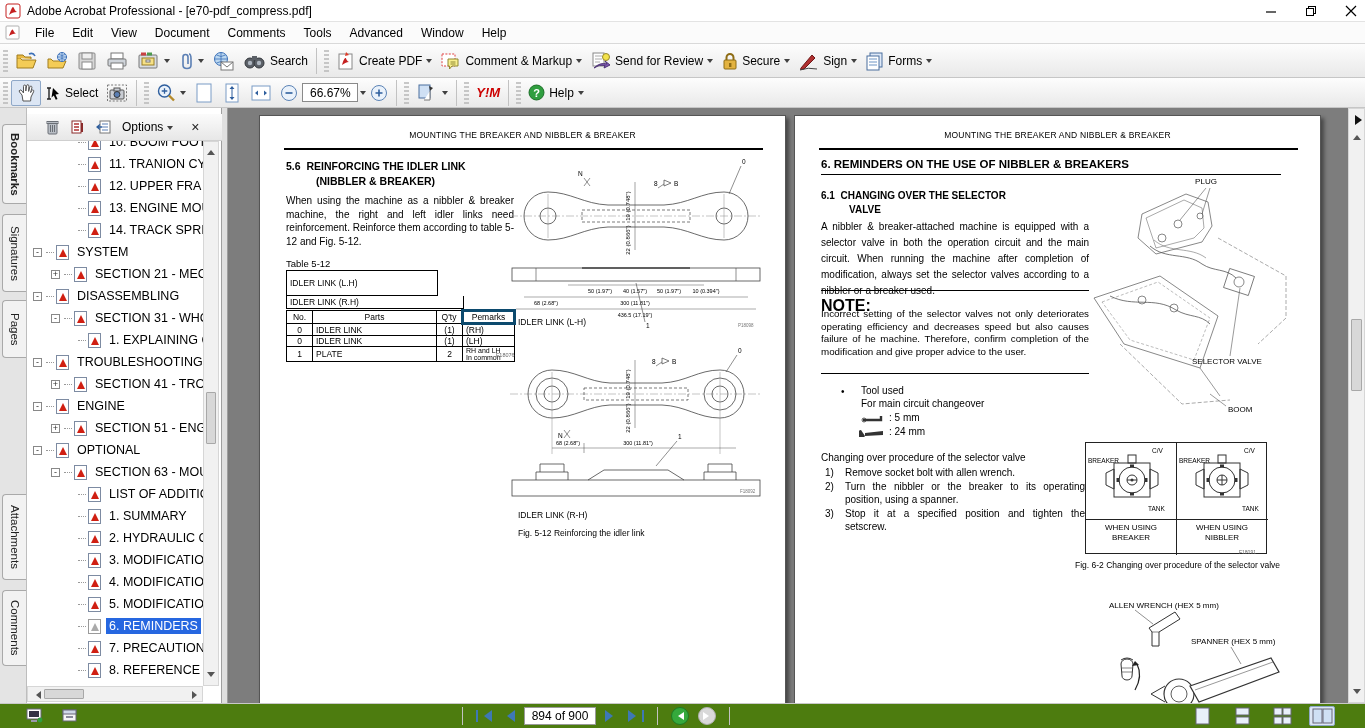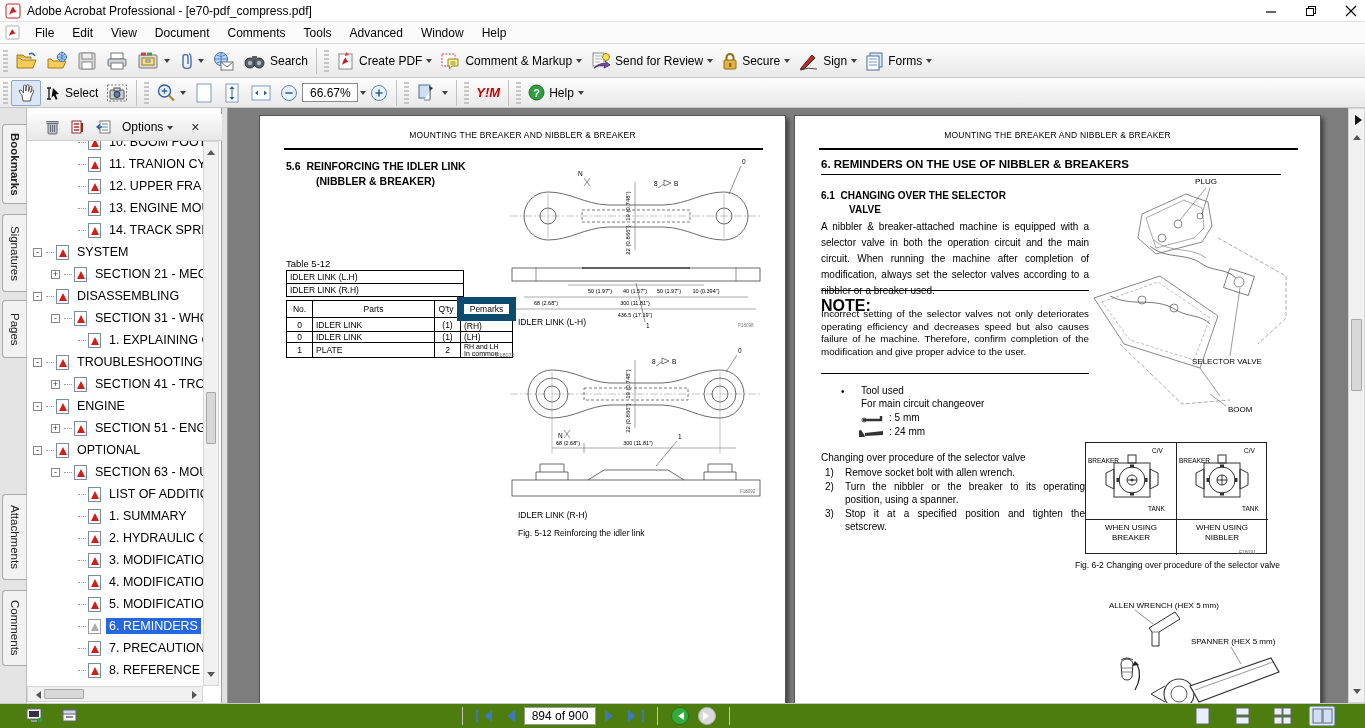--- a/index.html
+++ b/index.html
@@ -638,33 +638,34 @@
     <div class="abs docarea">
 
       <div class="page" style="left:31px;top:7px">
         <div class="pghead">MOUNTING THE BREAKER AND NIBBLER &amp; BREAKER</div>
         <div class="rule" style="left:24px;top:32px;width:479px;height:1.5px"></div>
 
         <div class="abs b" style="left:26px;top:44px;font-size:10.5px">
           <span>5.6</span>&nbsp;&nbsp;<span>REINFORCING THE IDLER LINK</span>
         </div>
         <div class="abs b" style="left:56px;top:59px;font-size:10.5px">(NIBBLER &amp; BREAKER)</div>
+        <div class="abs jt" style="left:26px;top:78px;width:228px;font-size:10px;line-height:13.5px">When using the machine as a nibbler &amp; breaker machine, the right and left idler links need reinforcement. Reinforce them according to table 5-12 and Fig. 5-12.</div>
 
         <div class="abs" style="left:26px;top:142px;font-size:9.5px">Table 5-12</div>
 
         <div class="abs" style="left:26px;top:154px;width:230px;font-size:8.5px">
-          <div style="border:1px solid #000;width:178px;padding:1px 3px">IDLER LINK (L.H)</div>
+          <div style="border:1px solid #000;width:152px;padding:7px 3px">IDLER LINK (L.H)</div>
           <div style="border:1px solid #000;border-top:none;width:178px;padding:1px 3px">IDLER LINK (R.H)</div>
           <table style="border-collapse:collapse;width:230px;font-size:8.5px">
             <thead>
                 <tr>
               <th style="border:1px solid #000;width:26px;font-weight:normal">No.</th>
               <th style="border:1px solid #000;font-weight:normal">Parts</th>
               <th style="border:1px solid #000;width:26px;font-weight:normal">Q'ty</th>
-              <th style="border:7px solid #0c4a6e;width:52px;font-weight:normal">Pemarks</th>
+              <th style="border:3px solid #0c4a6e;width:52px;font-weight:normal">Pemarks</th>
             </tr>
               </thead>
             <tbody id="parts-table-body">
                 <tr>
                   <td style="border: 1px solid rgb(0, 0, 0); padding: 0px 3px; white-space: pre-line; text-align: center;">0</td>
                   <td style="border: 1px solid rgb(0, 0, 0); padding: 0px 3px; white-space: pre-line;">IDLER LINK</td>
                   <td style="border: 1px solid rgb(0, 0, 0); padding: 0px 3px; white-space: pre-line; text-align: center;">(1)</td>
                   <td style="border: 1px solid rgb(0, 0, 0); padding: 0px 3px; white-space: pre-line;">(RH)</td>
                 </tr>
                 <tr>

